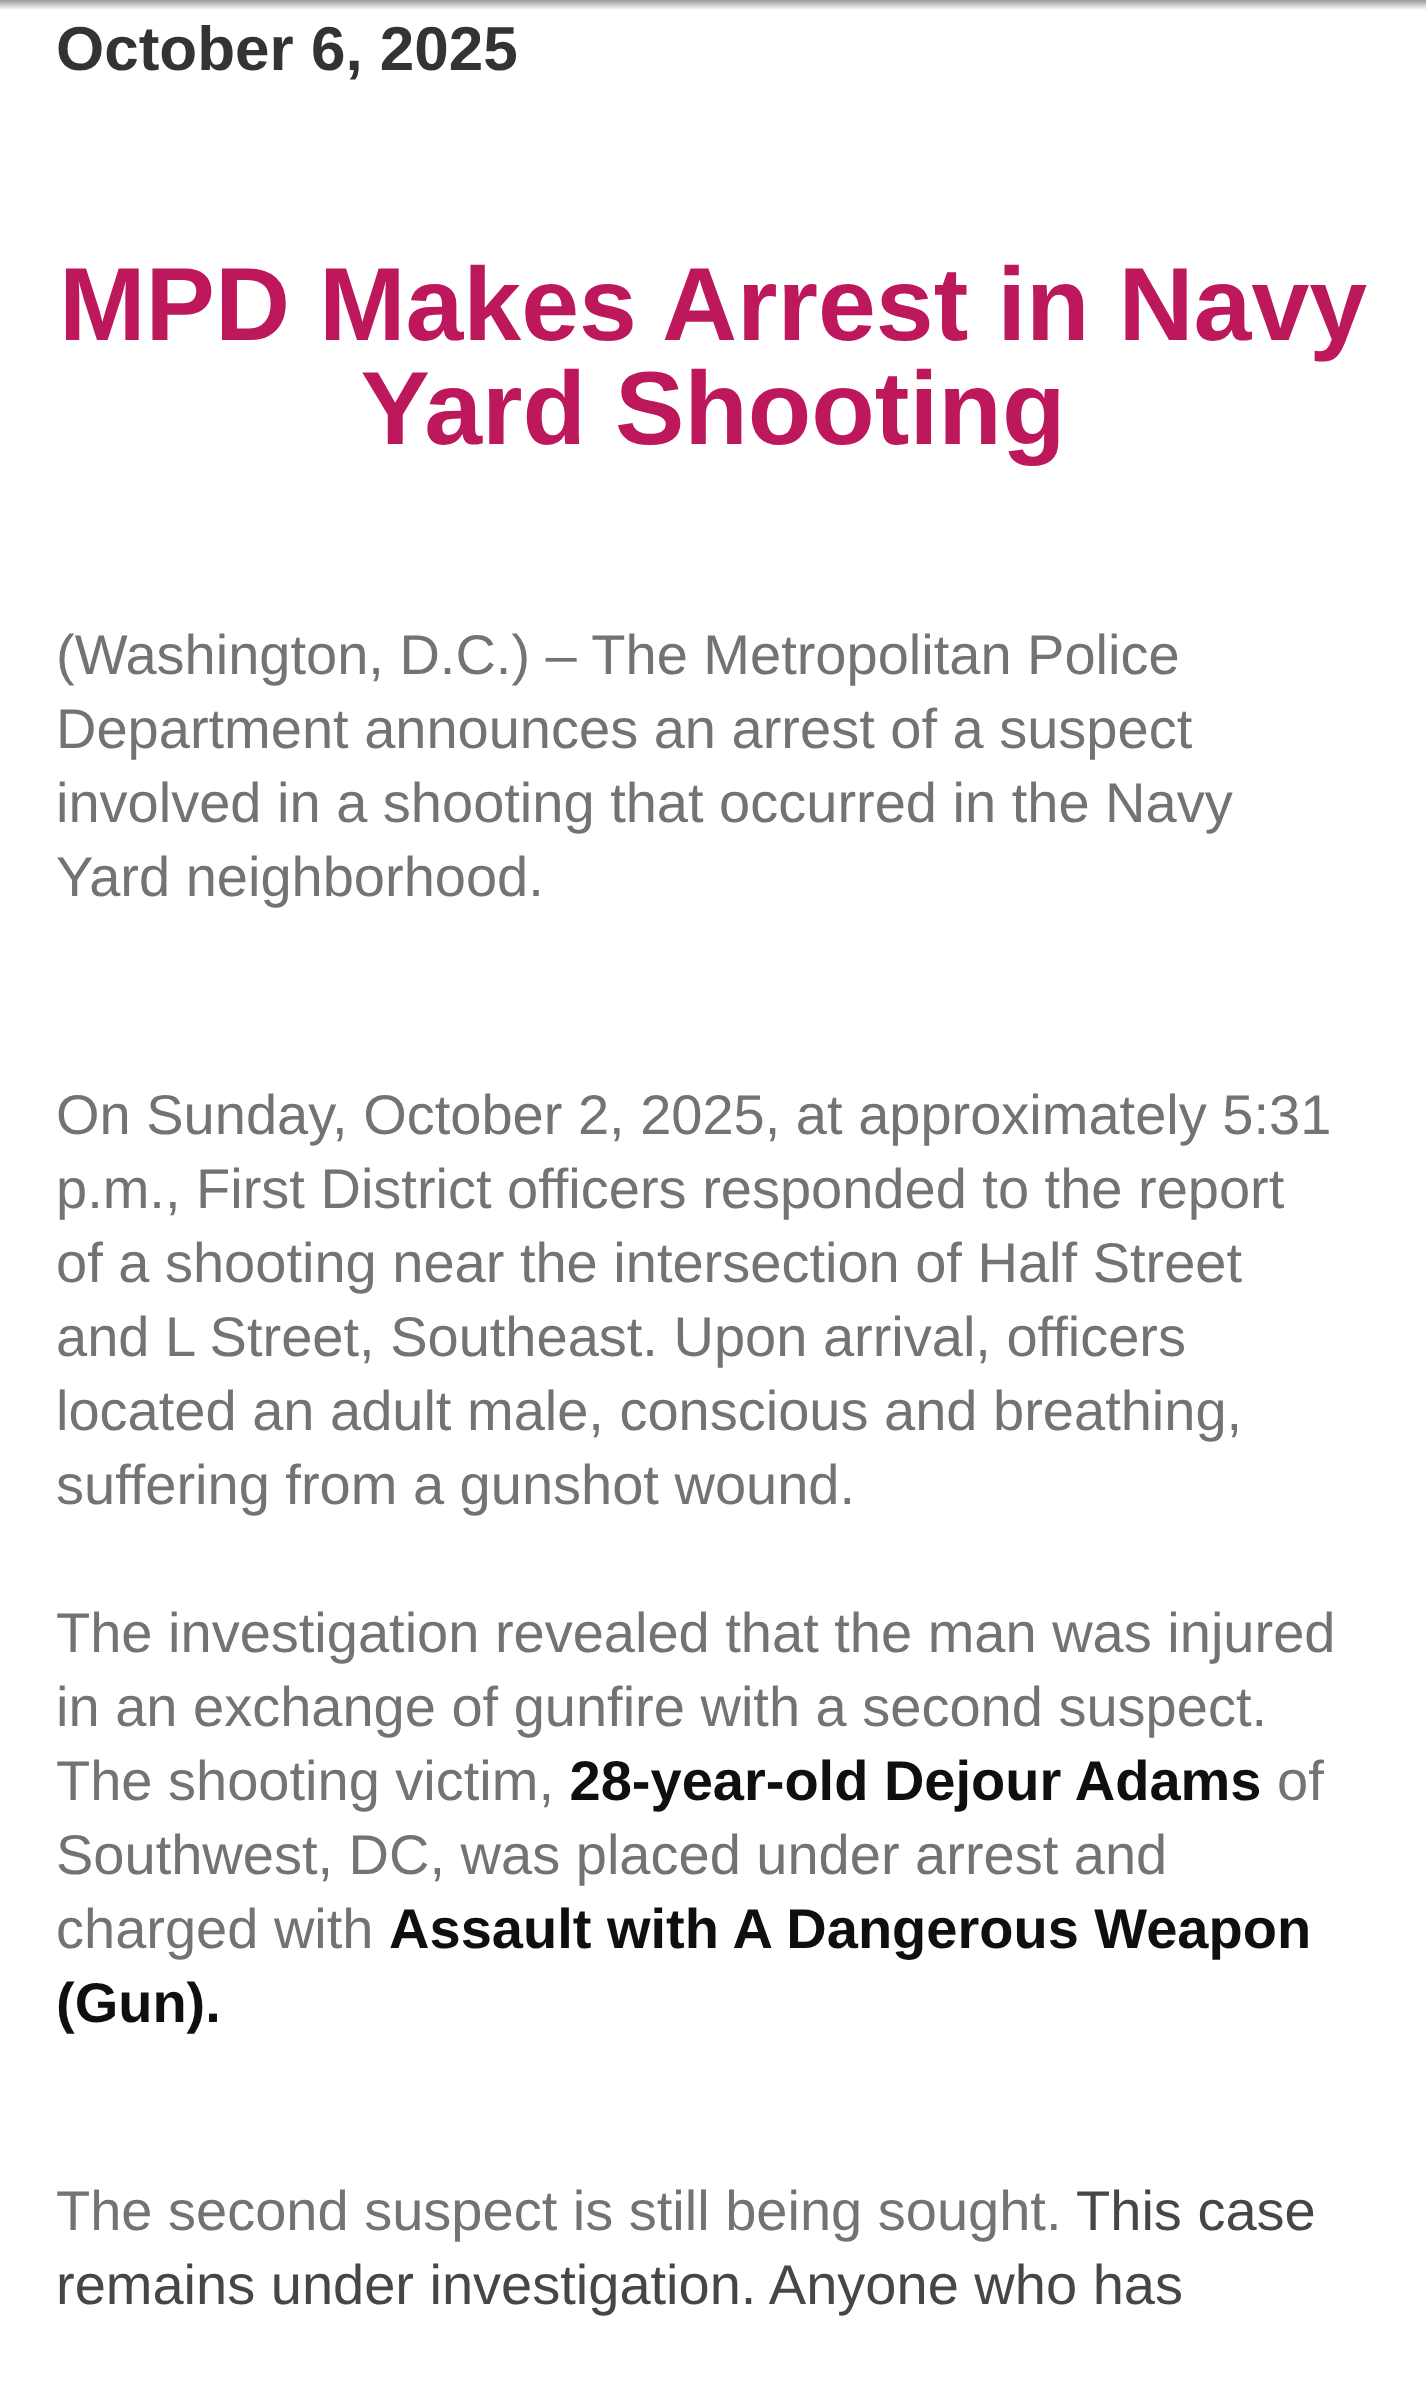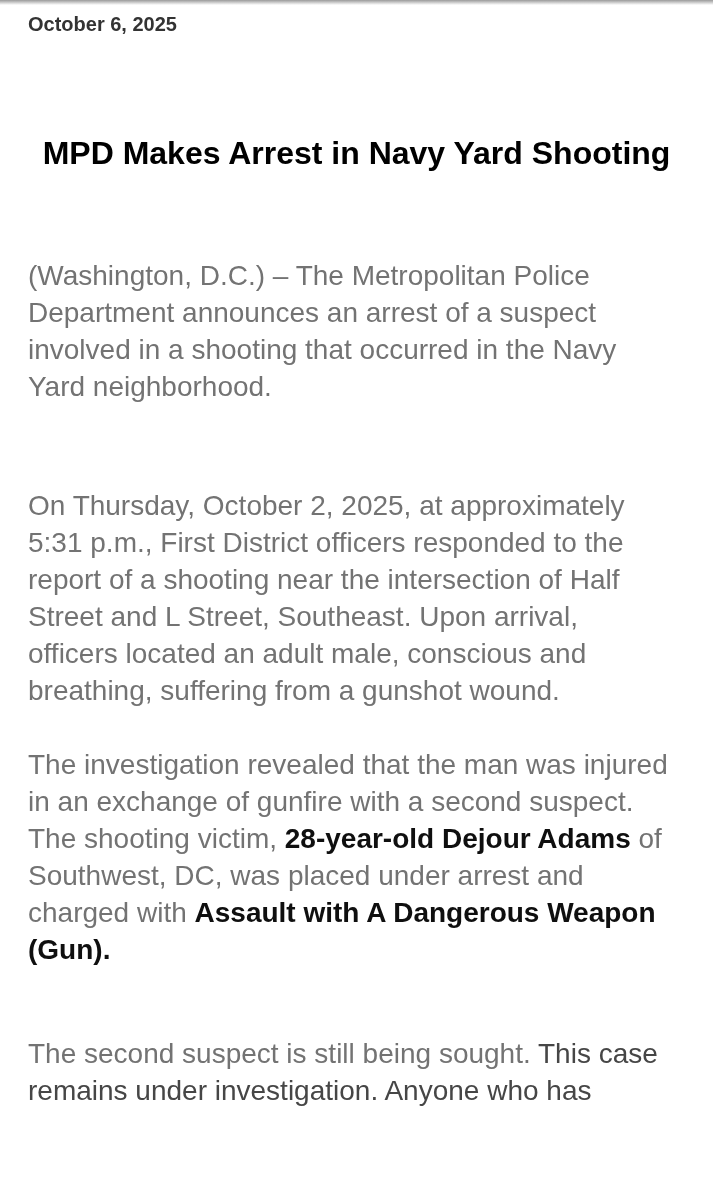--- a/index.html
+++ b/index.html
@@ -18,31 +18,31 @@
   .top-shadow {
     position: absolute;
     top: 0;
     left: 0;
     right: 0;
     height: 5px;
     background: linear-gradient(to bottom, #9a9a9a, rgba(255,255,255,0));
   }
   .date {
     margin: 6px 0 0 28px;
-    font-size: 20px;
+    font-size: 31px;
     line-height: 37px;
     font-weight: bold;
     color: #333333;
   }
   .title {
     margin: 84px 20px 0 20px;
-    font-size: 32px;
+    font-size: 52px;
     line-height: 52px;
     font-weight: bold;
-    color: #000000;
+    color: #be185d;
     text-align: center;
     letter-spacing: 0;
   }
   .article p {
     width: 644px;
     margin: 0 0 0 28px;
     font-size: 28px;
     line-height: 37px;
     color: #2b2b2b;
   }
@@ -59,17 +59,17 @@
 
 <div class="page">
   <div class="top-shadow"></div>
 
   <div class="date">October 6, 2025</div>
 
   <h1 class="title">MPD Makes Arrest in Navy Yard Shooting</h1>
 
   <div class="article">
       <p><span class="run-body">(Washington, D.C.) – The Metropolitan Police Department announces an arrest of a suspect involved in a shooting that occurred in the Navy Yard neighborhood.</span></p>
-      <p><span class="run-body">On Thursday, October 2, 2025, at approximately 5:31 p.m., First District officers responded to the report of a shooting near the intersection of Half Street and L Street, Southeast. Upon arrival, officers located an adult male, conscious and breathing, suffering from a gunshot wound.</span></p>
+      <p><span class="run-body">On Sunday, October 2, 2025, at approximately 5:31 p.m., First District officers responded to the report of a shooting near the intersection of Half Street and L Street, Southeast. Upon arrival, officers located an adult male, conscious and breathing, suffering from a gunshot wound.</span></p>
       <p><span class="run-body">The investigation revealed that the man was injured in an exchange of gunfire with a second suspect. The shooting victim, </span><span class="run-emphasis">28-year-old Dejour Adams</span><span class="run-body"> of Southwest, DC, was placed under arrest and charged with </span><span class="run-emphasis">Assault with A Dangerous Weapon (Gun).</span></p>
       <p><span class="run-body">The second suspect is still being sought. </span><span class="run-secondary">This case remains under investigation. Anyone who has</span></p>
     </div>
 </div>
 
 </body></html>

